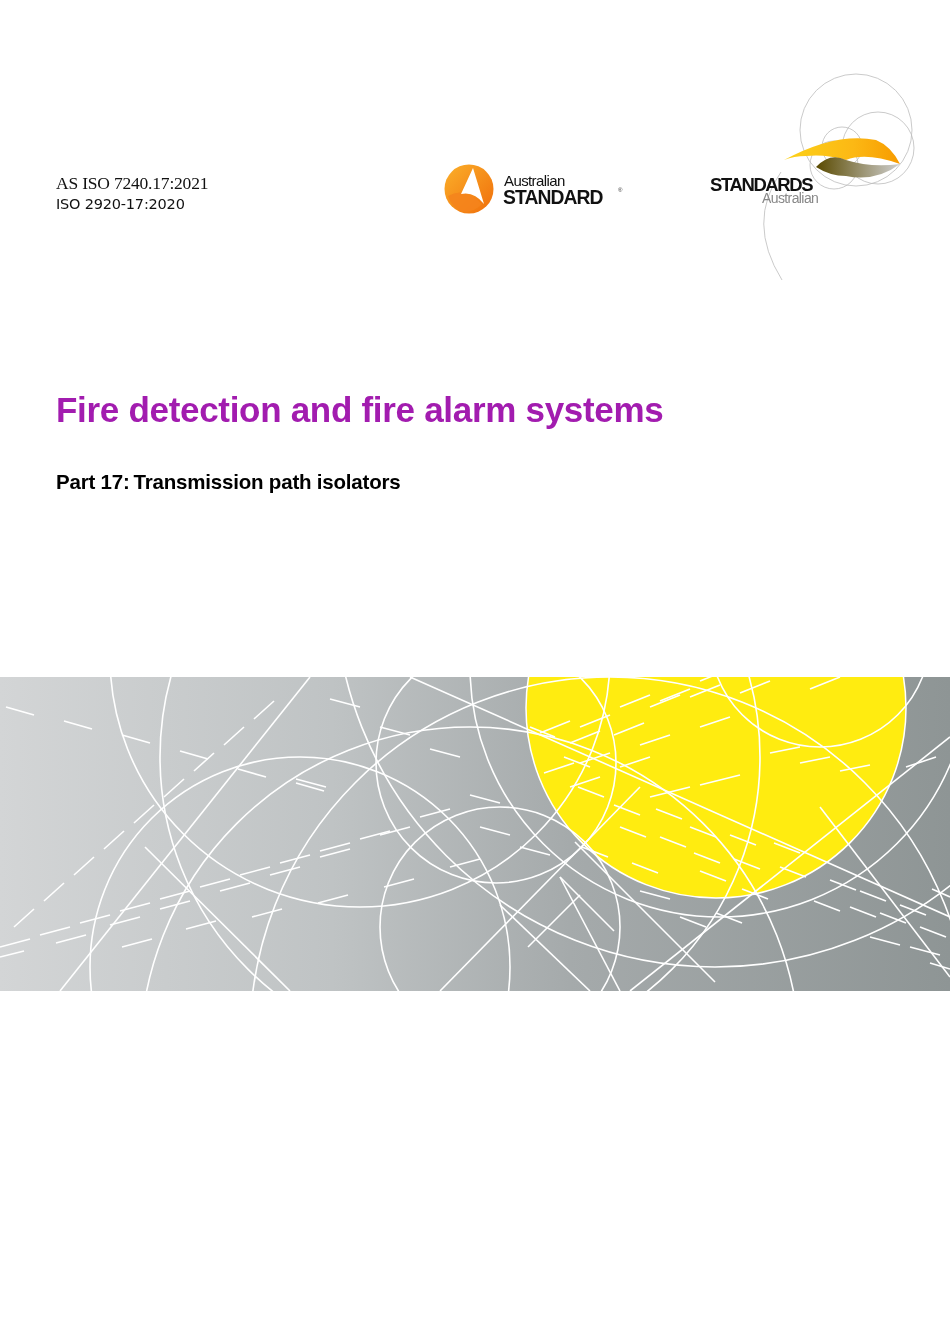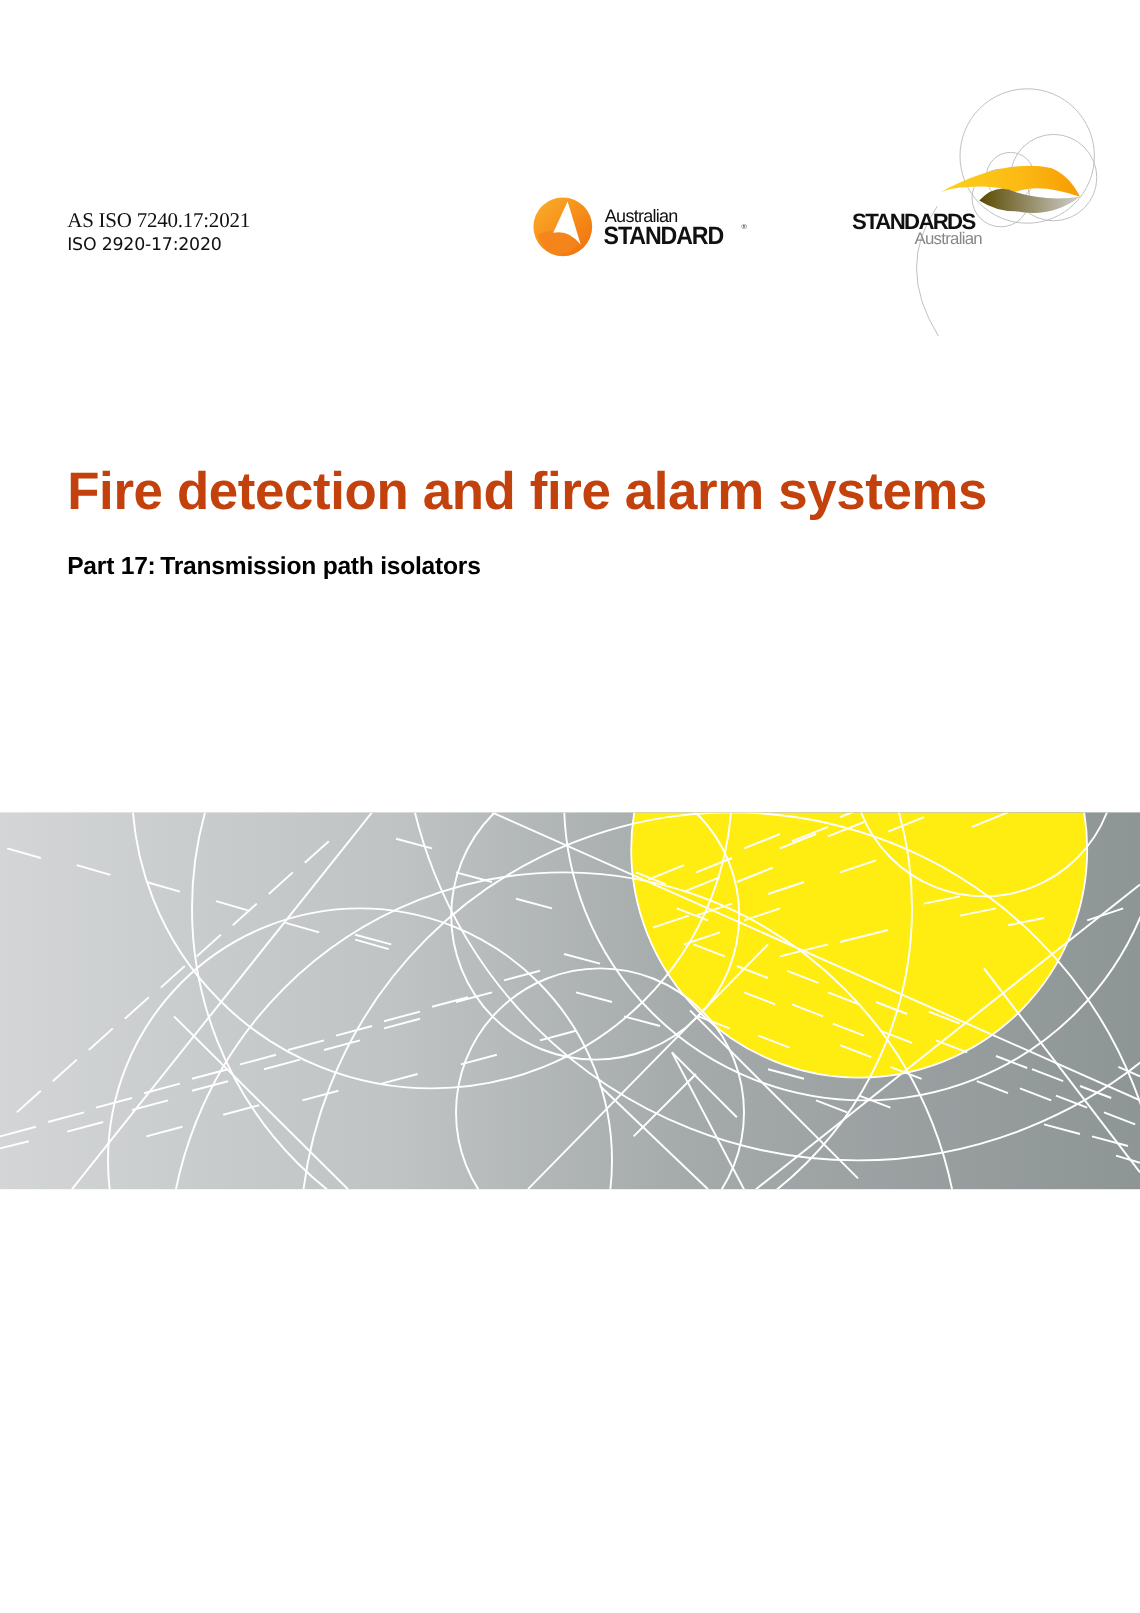--- a/index.html
+++ b/index.html
@@ -15,22 +15,22 @@
     .as-logo-text-small { position: absolute; left: 60px; top: 8px; font-size: 15px; color: #111; letter-spacing: -0.6px; text-align: center; }
     .as-logo-text-big { position: absolute; left: 59px; top: 21px; font-size: 21px; font-weight: 700; color: #111; letter-spacing: -1px; transform: scaleX(0.92); transform-origin: left; }
     .as-logo-reg { position: absolute; left: 174px; top: 23px; font-size: 6px; color: #333; }
 
     .sa-logo { position: absolute; left: 690px; top: 72px; width: 220px; height: 210px; margin-left: 16px; }
     .sa-logo svg { position: absolute; left: 0; top: 0; }
     .sa-logo-title { position: absolute; left: 4px; top: 102px; font-size: 18.5px; font-weight: 700; color: #111; letter-spacing: -1.4px; }
     .sa-logo-sub { position: absolute; left: 56px; top: 118px; font-size: 14px; color: #888; letter-spacing: -0.6px; }
 
     .title-block { position: absolute; left: 56px; top: 388px; }
-    .main-title { font-size: 44px; font-weight: 700; color: #c2410c; letter-spacing: -0.3px; line-height: 44px; }
-    .sub-title { font-size: 20.5px; font-weight: 700; color: #000; margin-top: 28px; letter-spacing: -0.2px; }
+    .main-title { font-size: 35px; font-weight: 700; color: #a21caf; letter-spacing: -0.3px; line-height: 44px; }
+    .sub-title { font-size: 20.5px; font-weight: 700; color: #000; margin-top: 38px; letter-spacing: -0.2px; }
     .sub-title .part { margin-right: 4px; }
 
     .band { position: absolute; left: 0; top: 677px; width: 950px; height: 314px; overflow: hidden;
             background: linear-gradient(90deg, #d3d5d6 0%, #bfc3c4 35%, #a5aaab 60%, #8e9595 100%); }
     .band svg { position: absolute; left: 0; top: 0; }
   </style>
 </head>
 <body>
 
 <div class="doc-ids">

